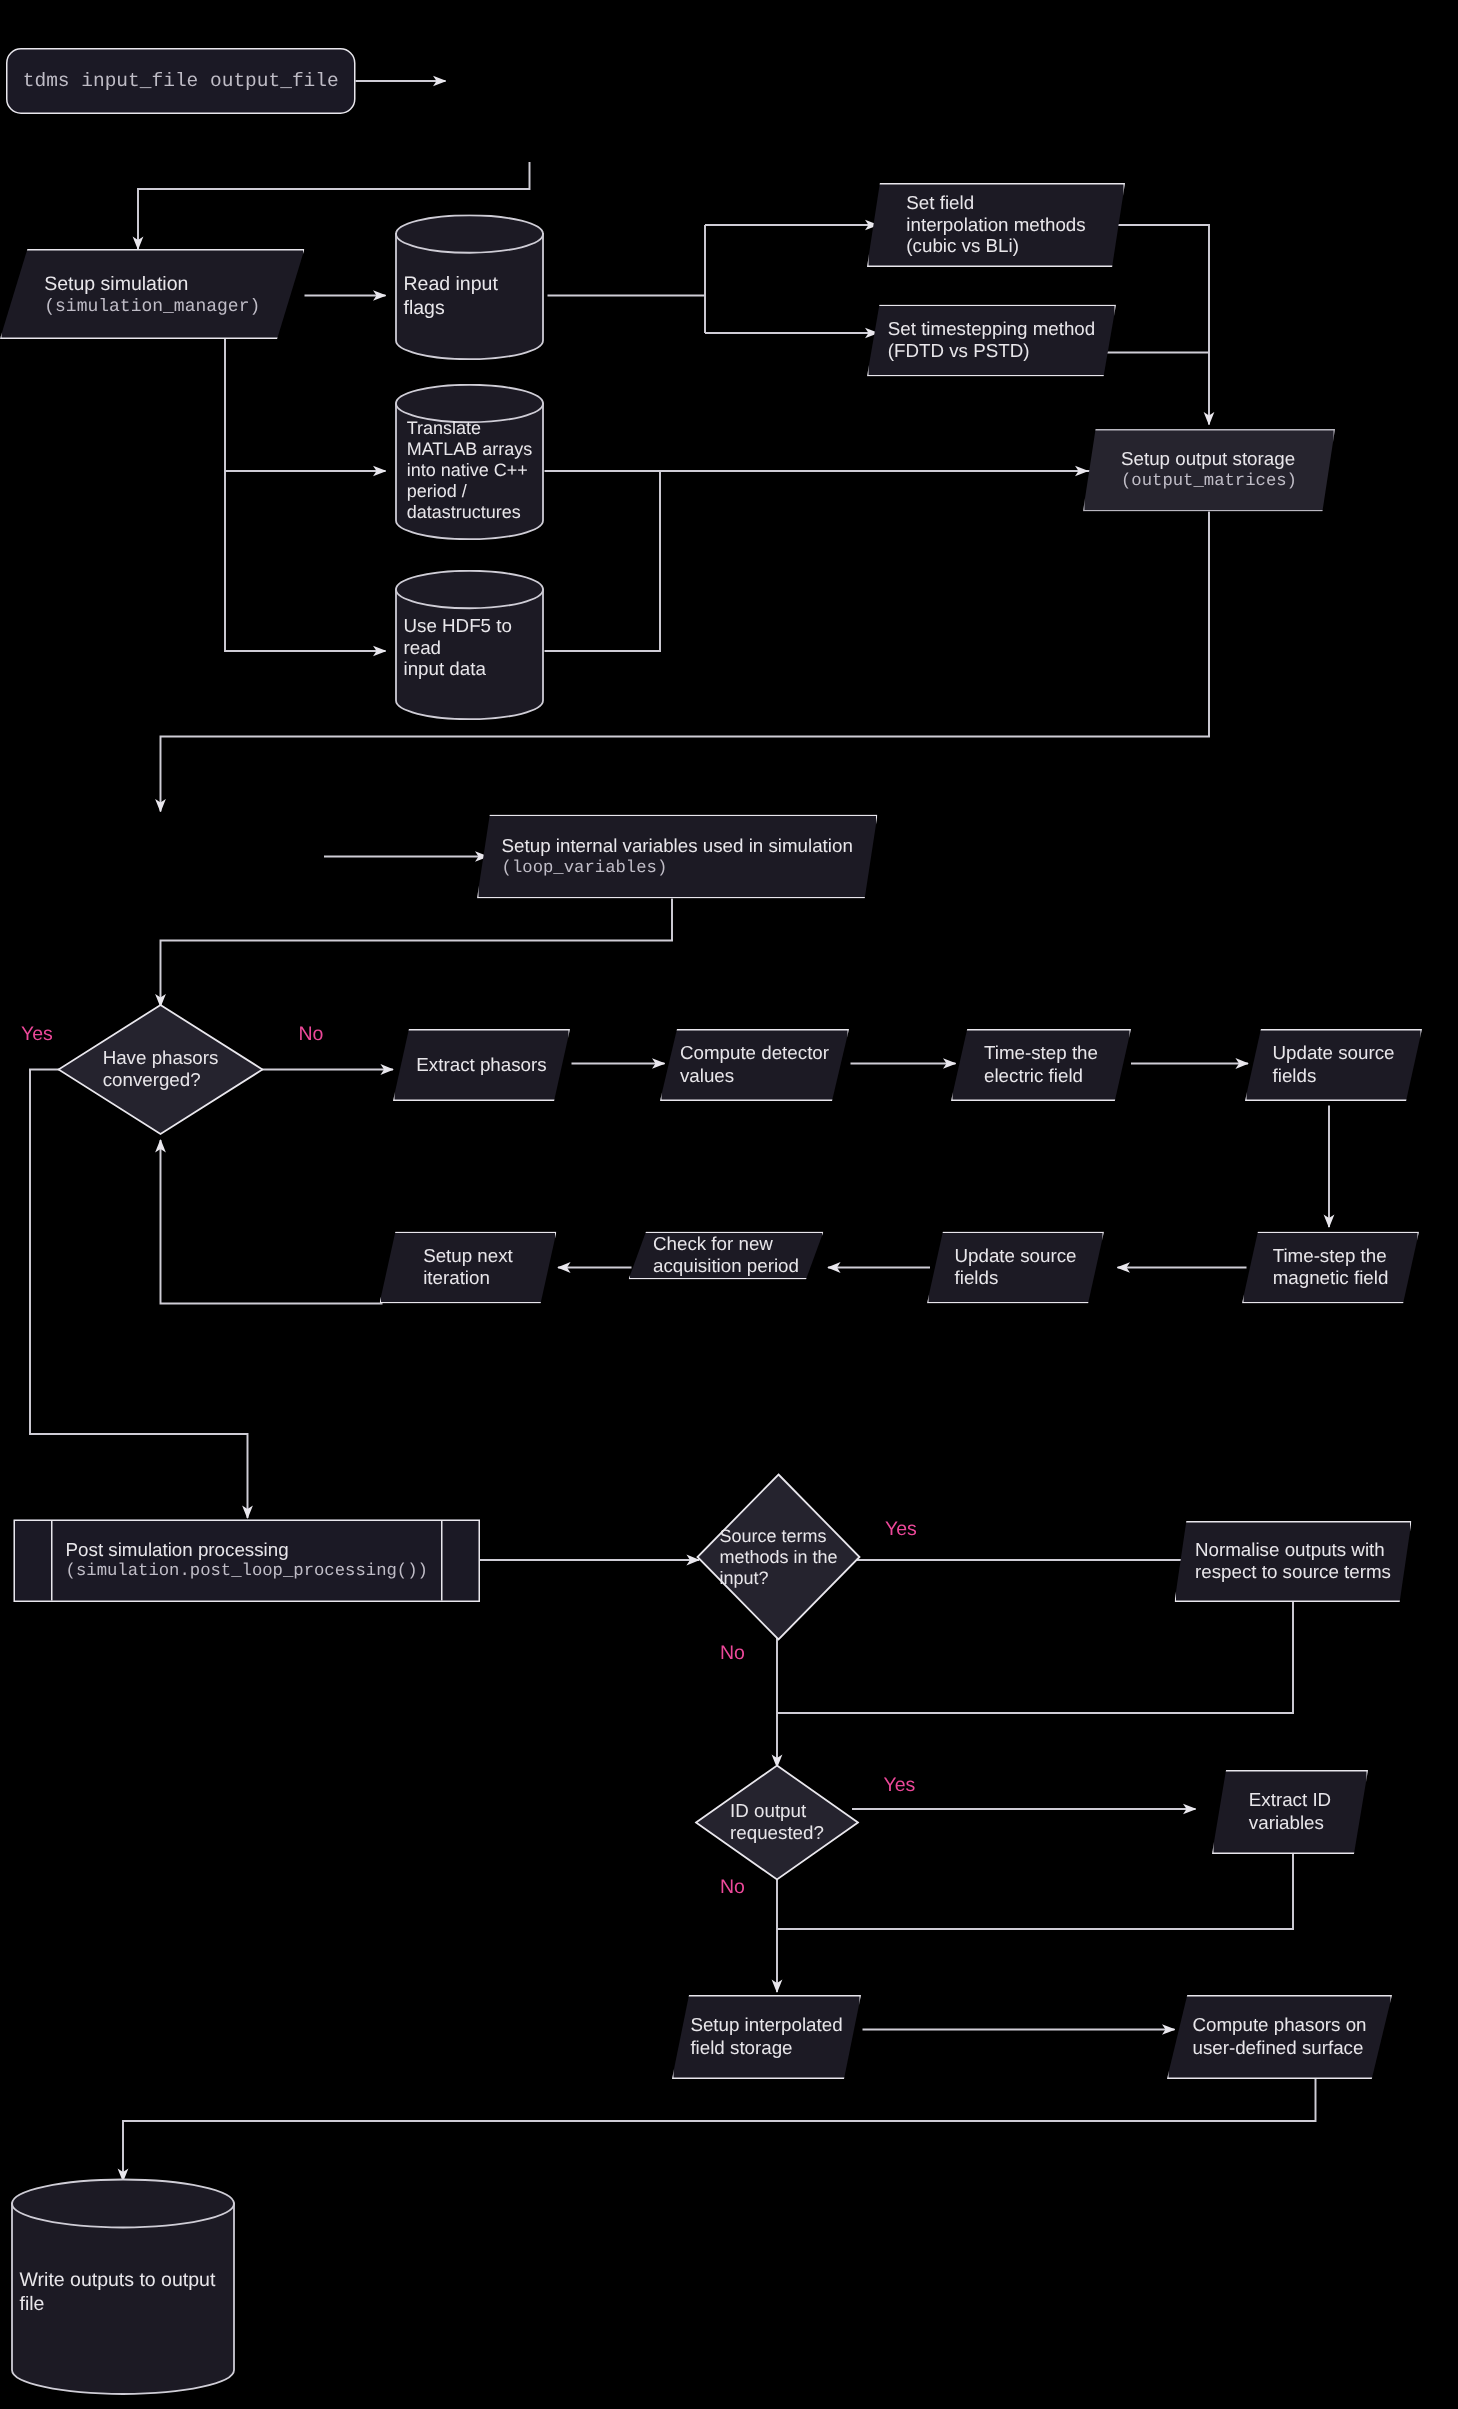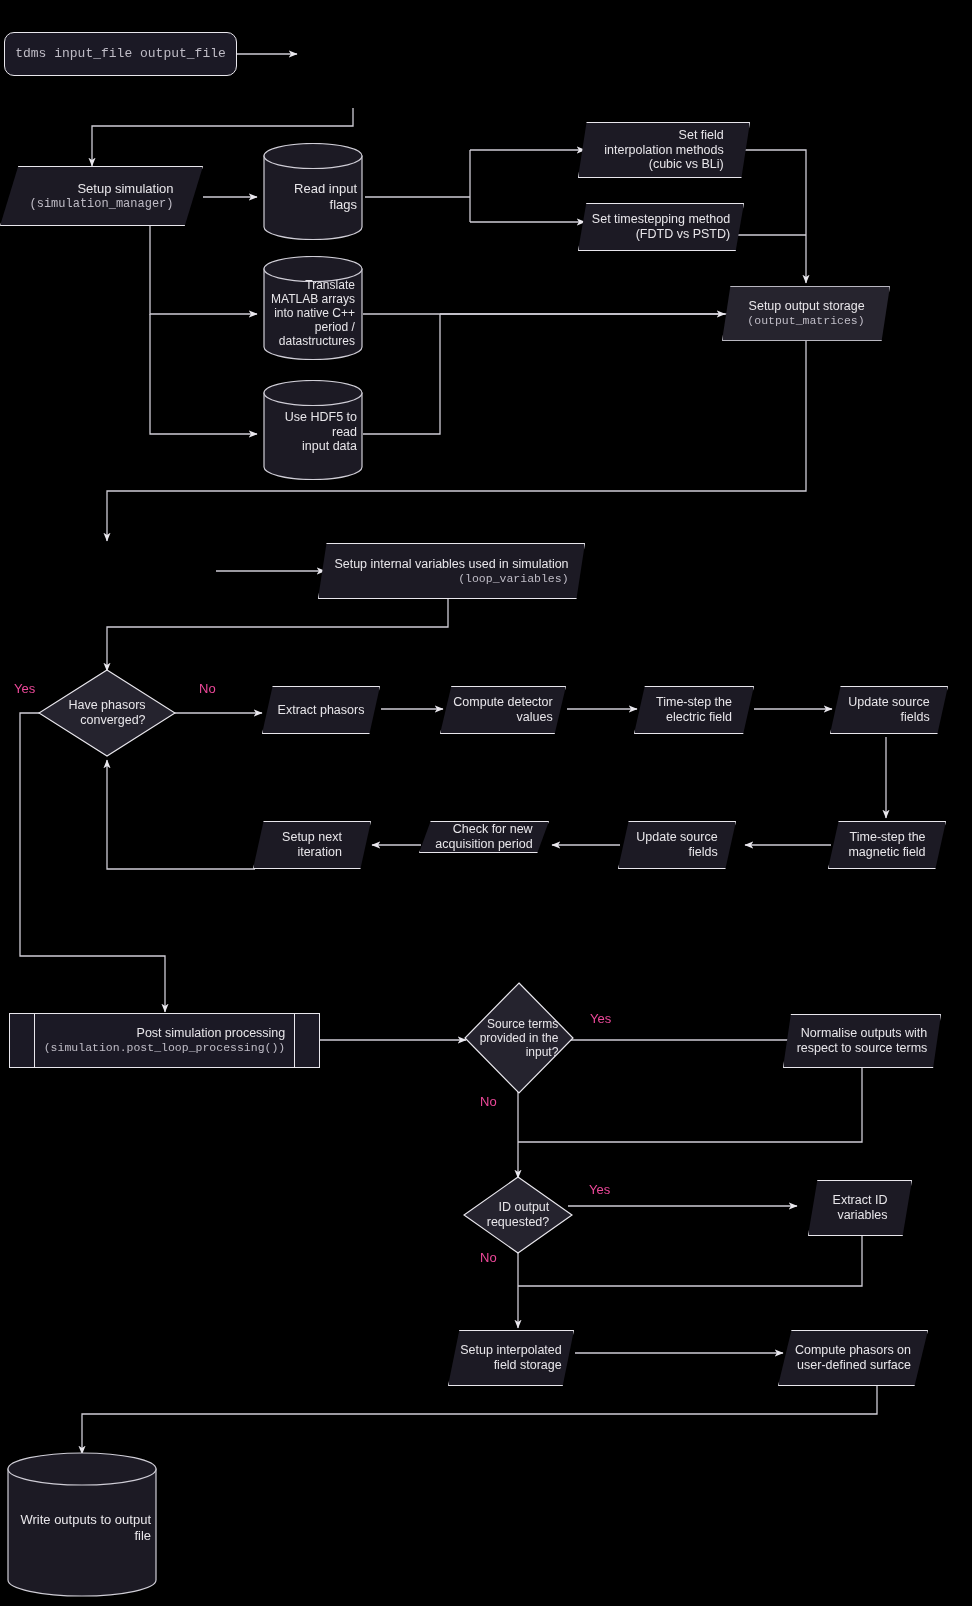--- a/index.html
+++ b/index.html
@@ -1,21 +1,21 @@
 <!DOCTYPE html>
 <html><head>
 <meta charset="utf-8">
 <style>
   html,body{margin:0;padding:0;background:#000;}
   body{width:972px;height:1606px;position:relative;overflow:hidden;
        font-family:"Liberation Sans",sans-serif;}
   #stage{position:absolute;left:0;top:0;width:972px;height:1606px;}
   svg#wires{position:absolute;left:0;top:0;width:972px;height:1606px;pointer-events:none;}
   .node{position:absolute;box-sizing:border-box;display:flex;align-items:center;
-        justify-content:center;text-align:right;color:#e8e6ea;line-height:1.18;}
+        justify-content:center;text-align:left;color:#e8e6ea;line-height:1.18;}
   .node .txt{position:relative;z-index:2;padding:0 6px;}
   .mono{font-family:"Liberation Mono",monospace;color:#bfbcc6;display:block;}
   
   .para{background:#1c1a24;border:1px solid #e9e7ed;
         clip-path:polygon(9% 0,100% 0,91% 100%,0 100%);}
   .para.wide{clip-path:polygon(5% 0,100% 0,95% 100%,0 100%);}
   .para.wider{clip-path:polygon(3.2% 0,100% 0,96.8% 100%,0 100%);}
   .para.grey{background:#26242e;border-color:#b9b7c0;}
   
   .term{background:#1b1925;border:1px solid #e9e7ed;border-radius:10px;}
@@ -259,21 +259,21 @@
       <span class="mono" style="font-size:11.5px;">(simulation.post_loop_processing())</span>
     </span>
   </div>
 
   <div class="node dia" style="left:464px;top:982px;width:110px;height:112px;font-size:12px;">
     <svg class="shape" viewBox="0 0 110 112" preserveAspectRatio="none">
       <polygon points="55,1 109,56 55,111 1,56" fill="#25232e" stroke="#e9e7ed" stroke-width="1.2"></polygon>
     </svg>
     <span class="txt">
       <span>Source terms</span><br>
-      <span>provided in the</span><br>
+      <span>methods in the</span><br>
       <span>input?</span>
     </span>
   </div>
 
   <div class="node para wide" style="left:783px;top:1014px;width:158px;height:54px;font-size:12.5px;">
     <span class="txt">
       <span>Normalise outputs with</span><br>
       <span>respect to source terms</span>
     </span>
   </div>

